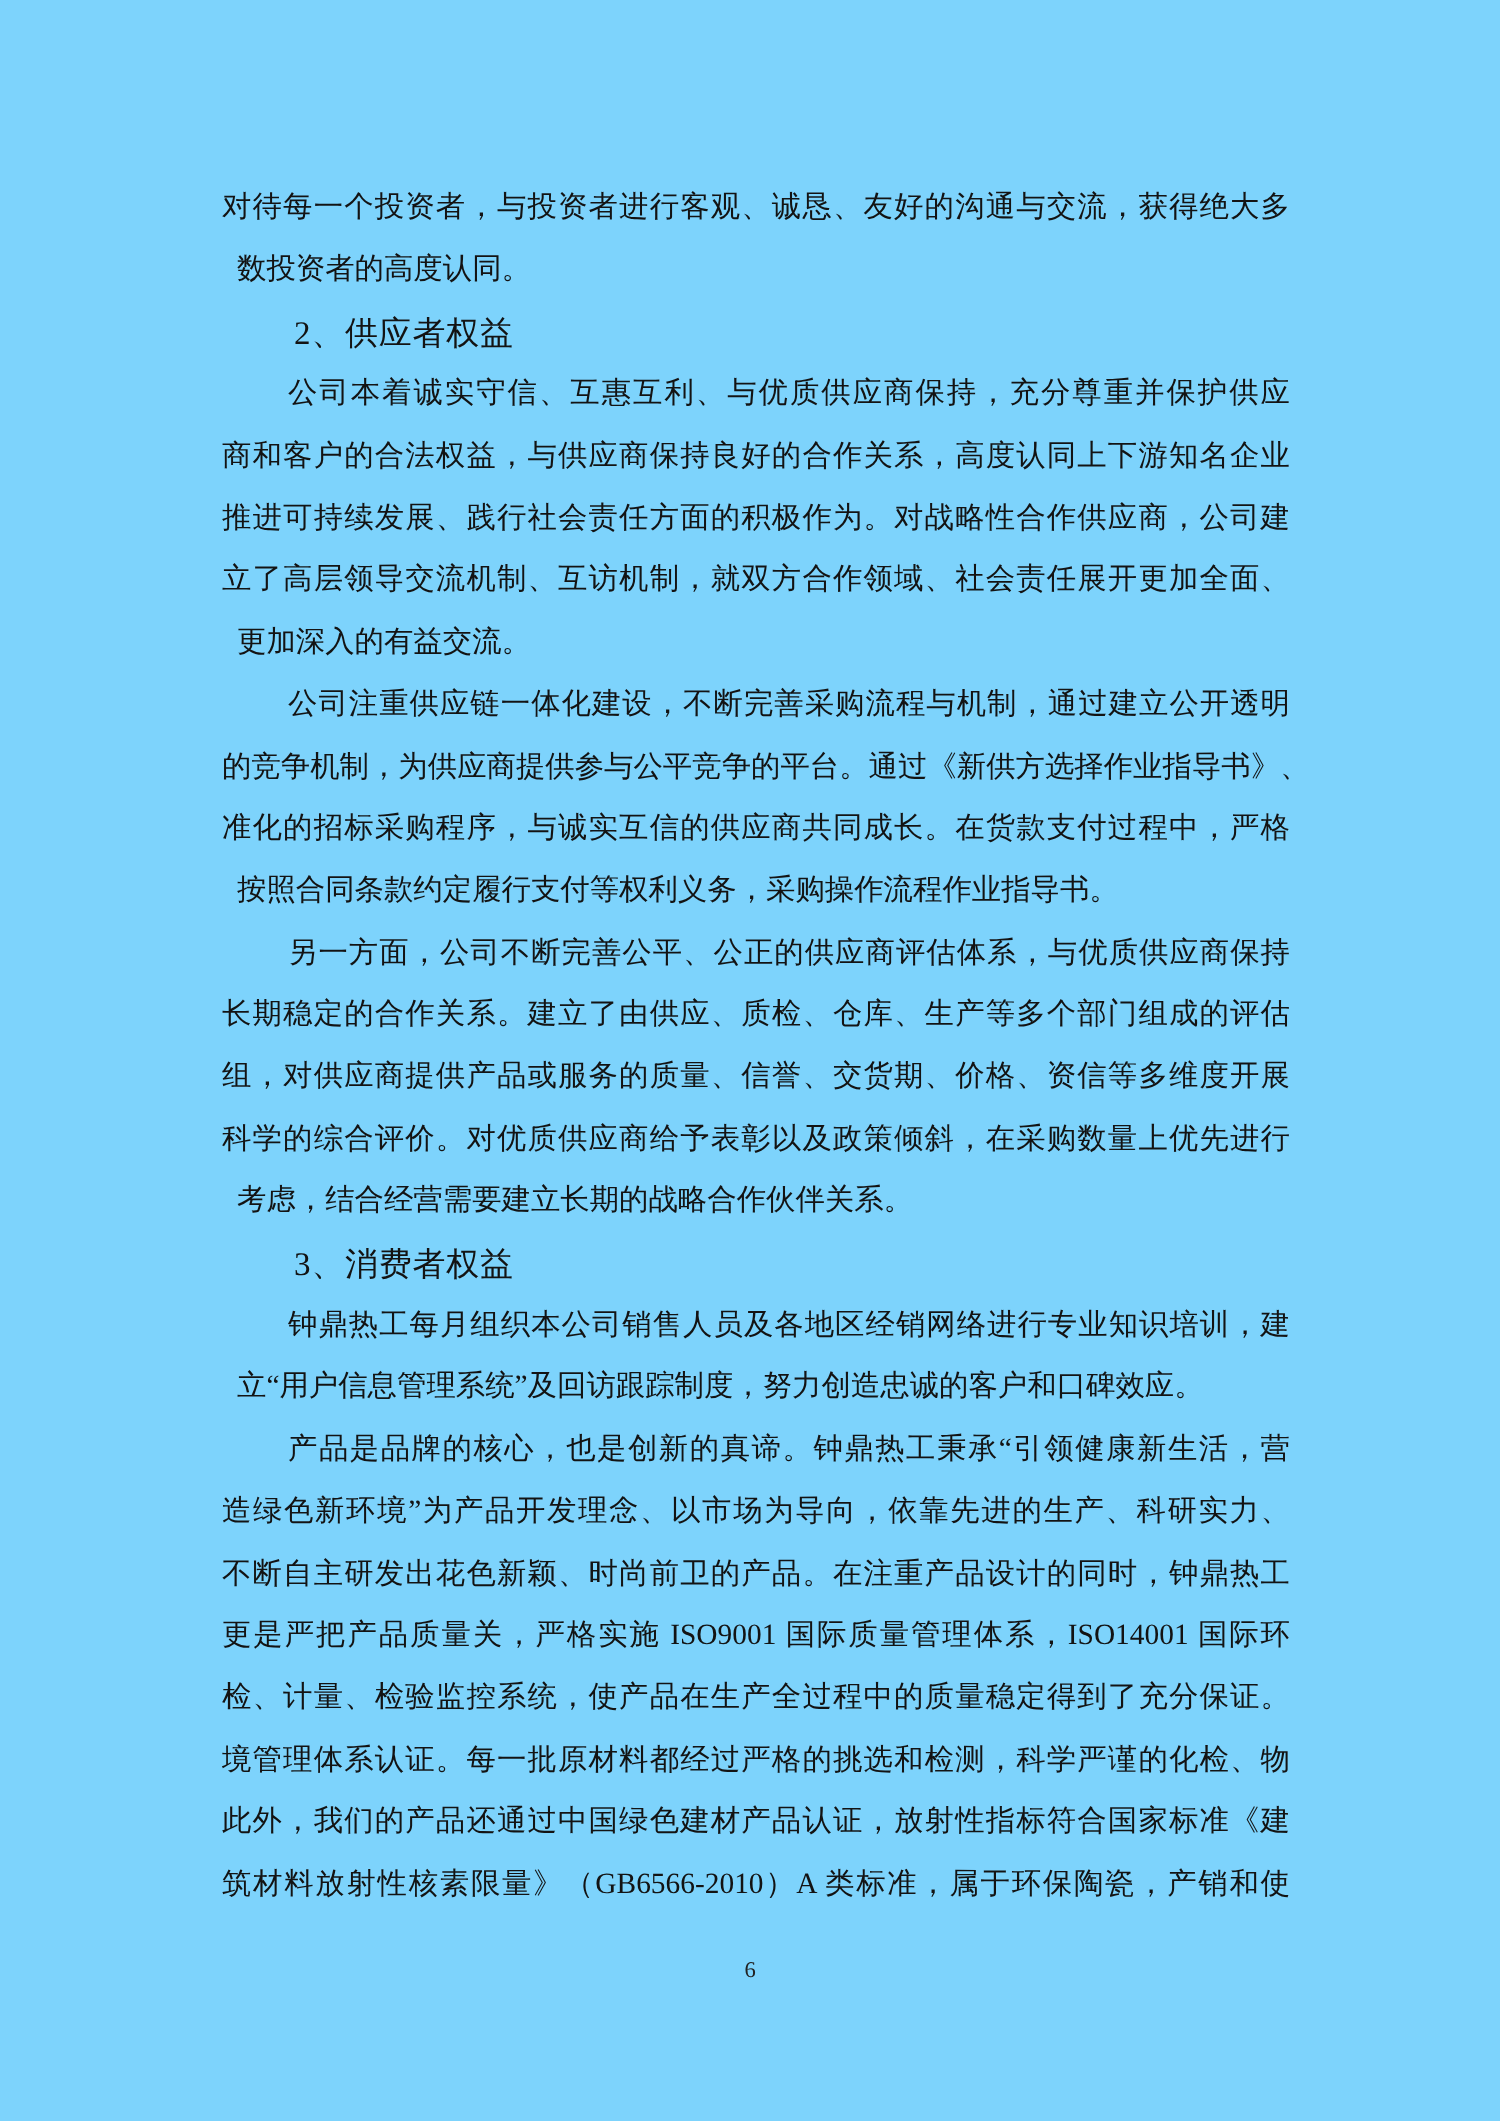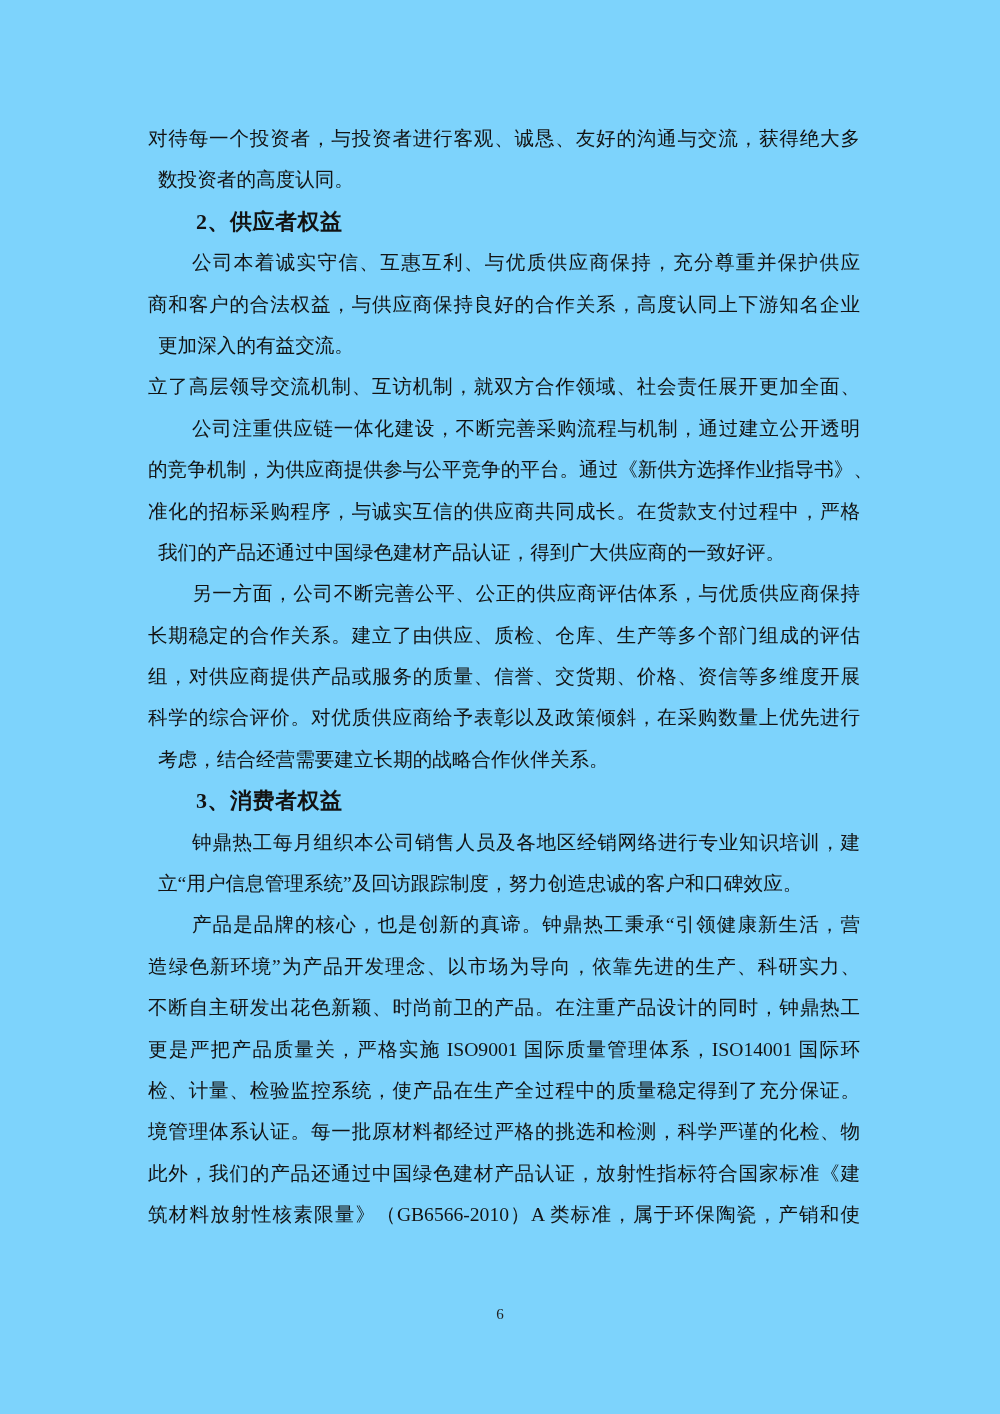--- a/index.html
+++ b/index.html
@@ -32,21 +32,21 @@
     text-align-last: left;
     margin-left: 10px;
   }
   .line.indent {
     text-indent: 44px;
   }
   .heading {
     height: 41.4px;
     line-height: 41.4px;
     font-size: 22px;
-    font-weight: bold;
+    font-weight: normal;
     padding-left: 48px;
     letter-spacing: 0.5px;
   }
   .page-num {
     position: absolute;
     top: 1306px;
     left: 0;
     right: 0;
     text-align: center;
     font-size: 15px;
@@ -56,26 +56,27 @@
 </head>
 <body>
 
 <div class="page">
   <div class="content" id="content">
       <div class="line">对待每一个投资者，与投资者进行客观、诚恳、友好的沟通与交流，获得绝大多</div>
       <div class="line lastline">数投资者的高度认同。</div>
       <div class="heading">2、供应者权益</div>
       <div class="line indent">公司本着诚实守信、互惠互利、与优质供应商保持，充分尊重并保护供应</div>
       <div class="line">商和客户的合法权益，与供应商保持良好的合作关系，高度认同上下游知名企业</div>
+      <div class="line">推进可持续发展、践行社会责任方面的积极作为。对战略性合作供应商，公司建</div>
+      <div class="line">立了高层领导交流机制、互访机制，就双方合作领域、社会责任展开更加全面、</div>
       <div class="line lastline">更加深入的有益交流。</div>
-      <div class="line">立了高层领导交流机制、互访机制，就双方合作领域、社会责任展开更加全面、</div>
       <div class="line indent">公司注重供应链一体化建设，不断完善采购流程与机制，通过建立公开透明</div>
       <div class="line">的竞争机制，为供应商提供参与公平竞争的平台。通过《新供方选择作业指导书》、</div>
       <div class="line">准化的招标采购程序，与诚实互信的供应商共同成长。在货款支付过程中，严格</div>
-      <div class="line lastline">我们的产品还通过中国绿色建材产品认证，得到广大供应商的一致好评。</div>
+      <div class="line lastline">按照合同条款约定履行支付等权利义务，采购操作流程作业指导书。</div>
       <div class="line indent">另一方面，公司不断完善公平、公正的供应商评估体系，与优质供应商保持</div>
       <div class="line">长期稳定的合作关系。建立了由供应、质检、仓库、生产等多个部门组成的评估</div>
       <div class="line">组，对供应商提供产品或服务的质量、信誉、交货期、价格、资信等多维度开展</div>
       <div class="line">科学的综合评价。对优质供应商给予表彰以及政策倾斜，在采购数量上优先进行</div>
       <div class="line lastline">考虑，结合经营需要建立长期的战略合作伙伴关系。</div>
       <div class="heading">3、消费者权益</div>
       <div class="line indent">钟鼎热工每月组织本公司销售人员及各地区经销网络进行专业知识培训，建</div>
       <div class="line lastline">立“用户信息管理系统”及回访跟踪制度，努力创造忠诚的客户和口碑效应。</div>
       <div class="line indent">产品是品牌的核心，也是创新的真谛。钟鼎热工秉承“引领健康新生活，营</div>
       <div class="line">造绿色新环境”为产品开发理念、以市场为导向，依靠先进的生产、科研实力、</div>

